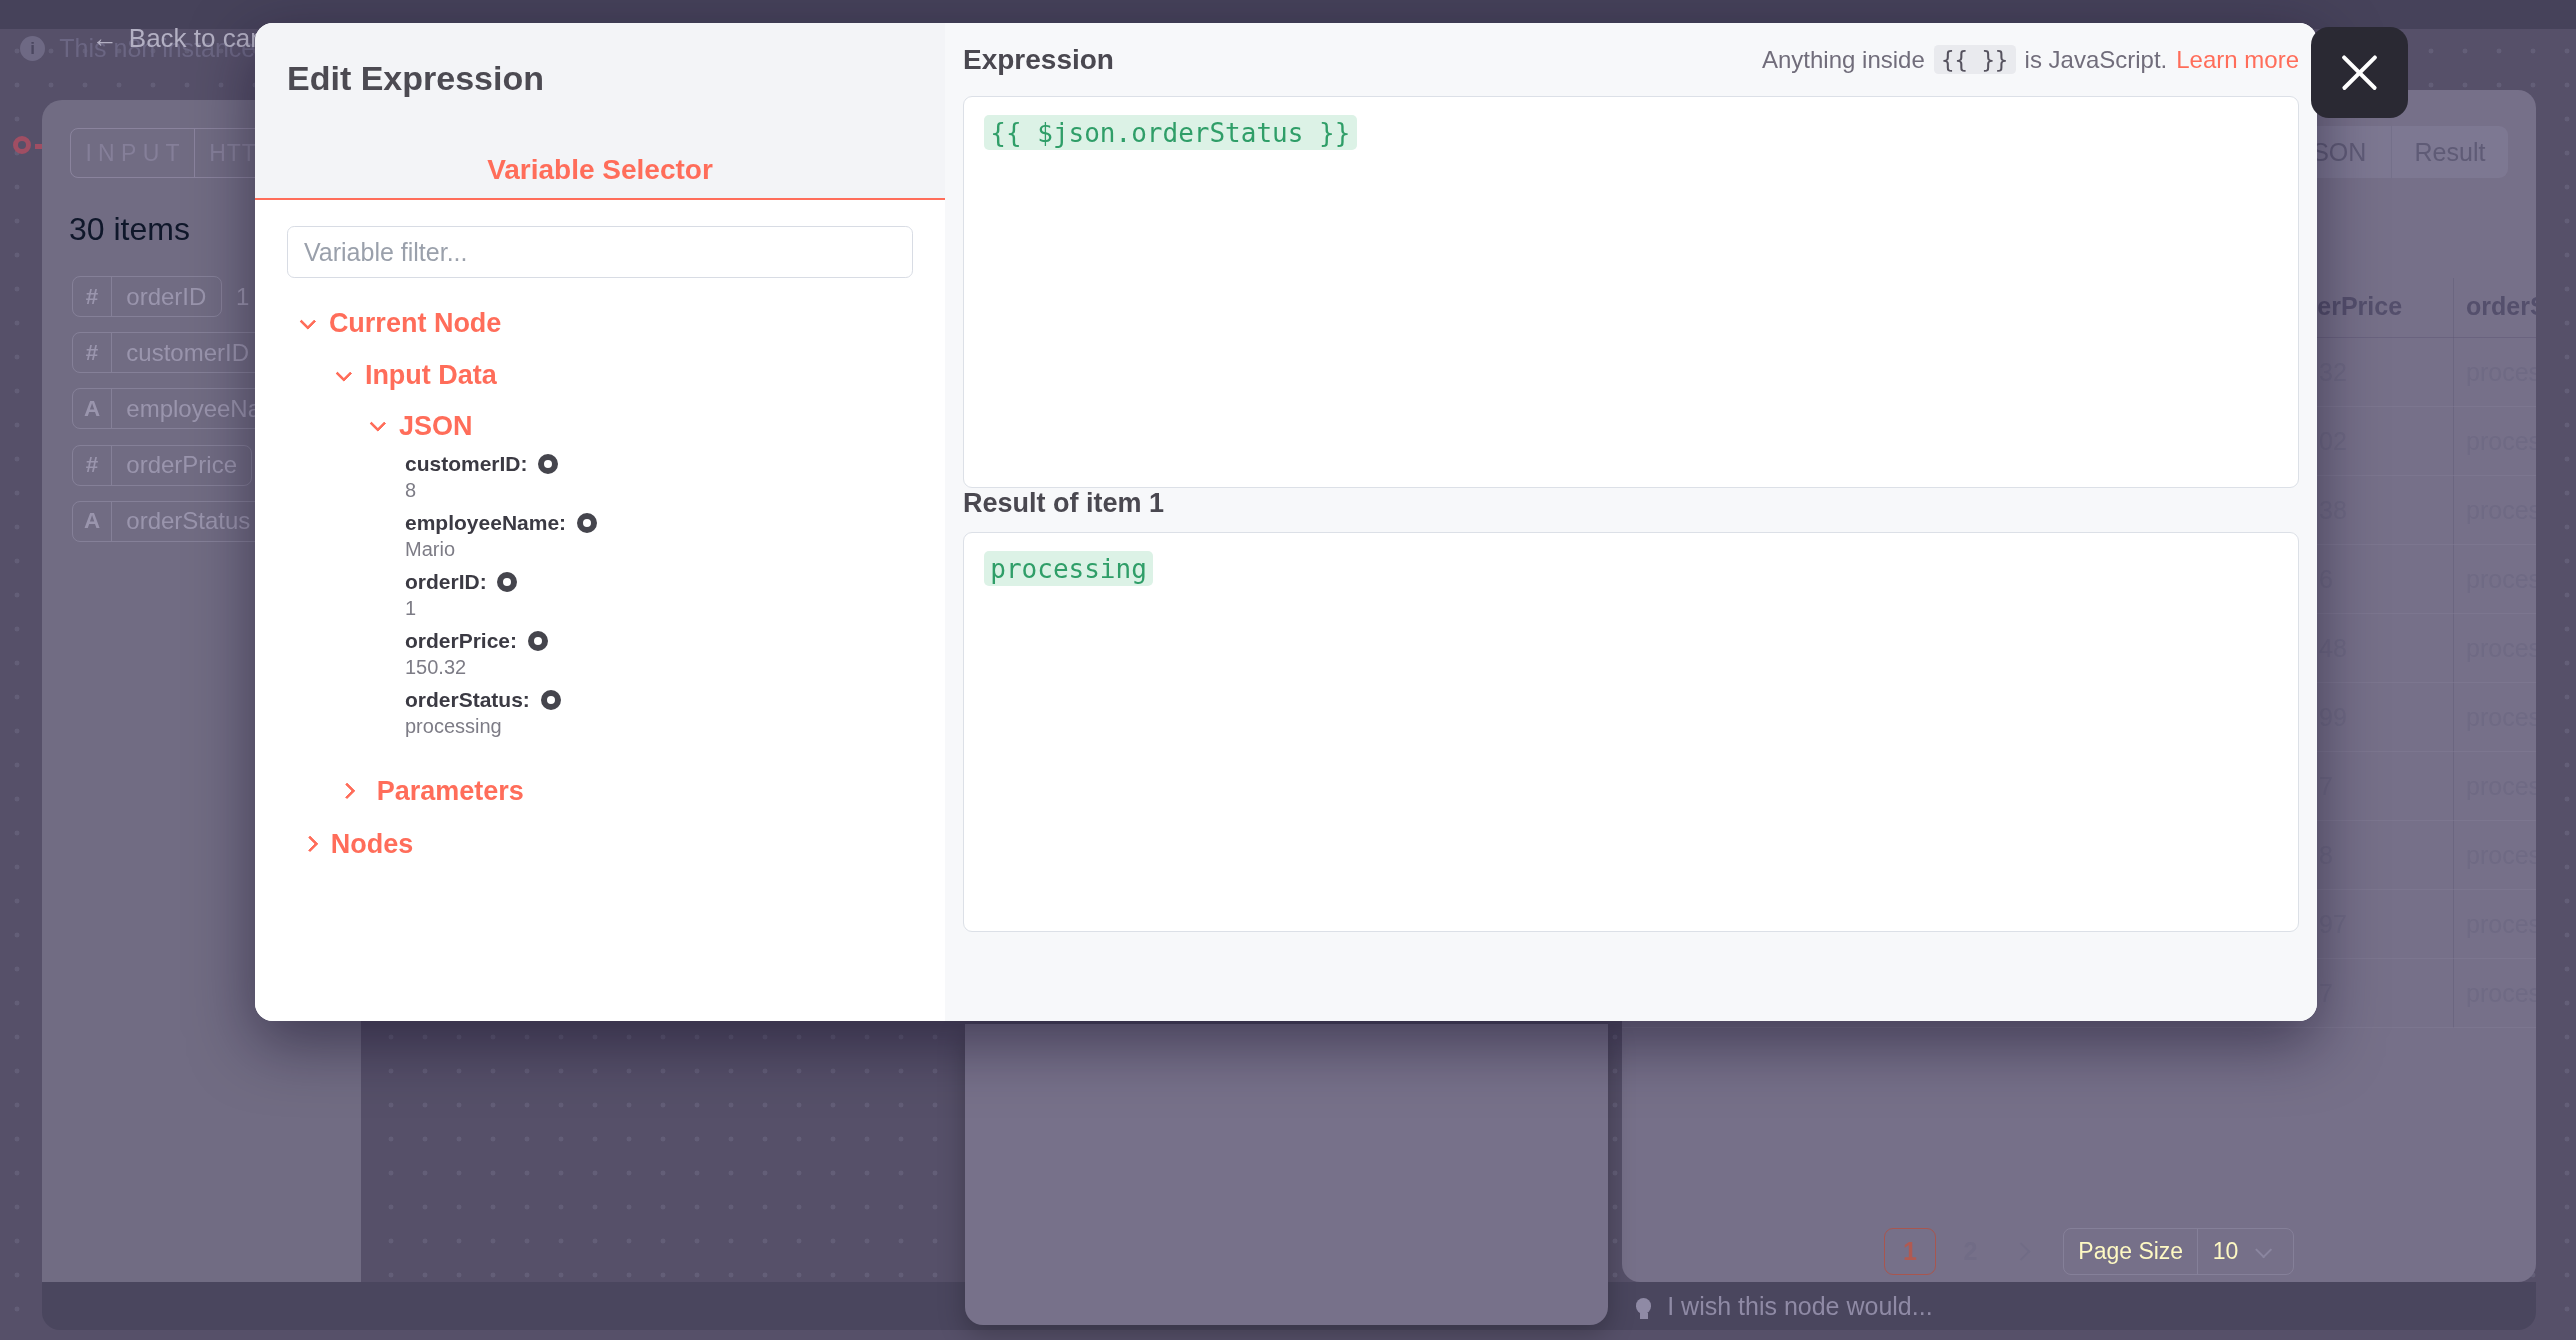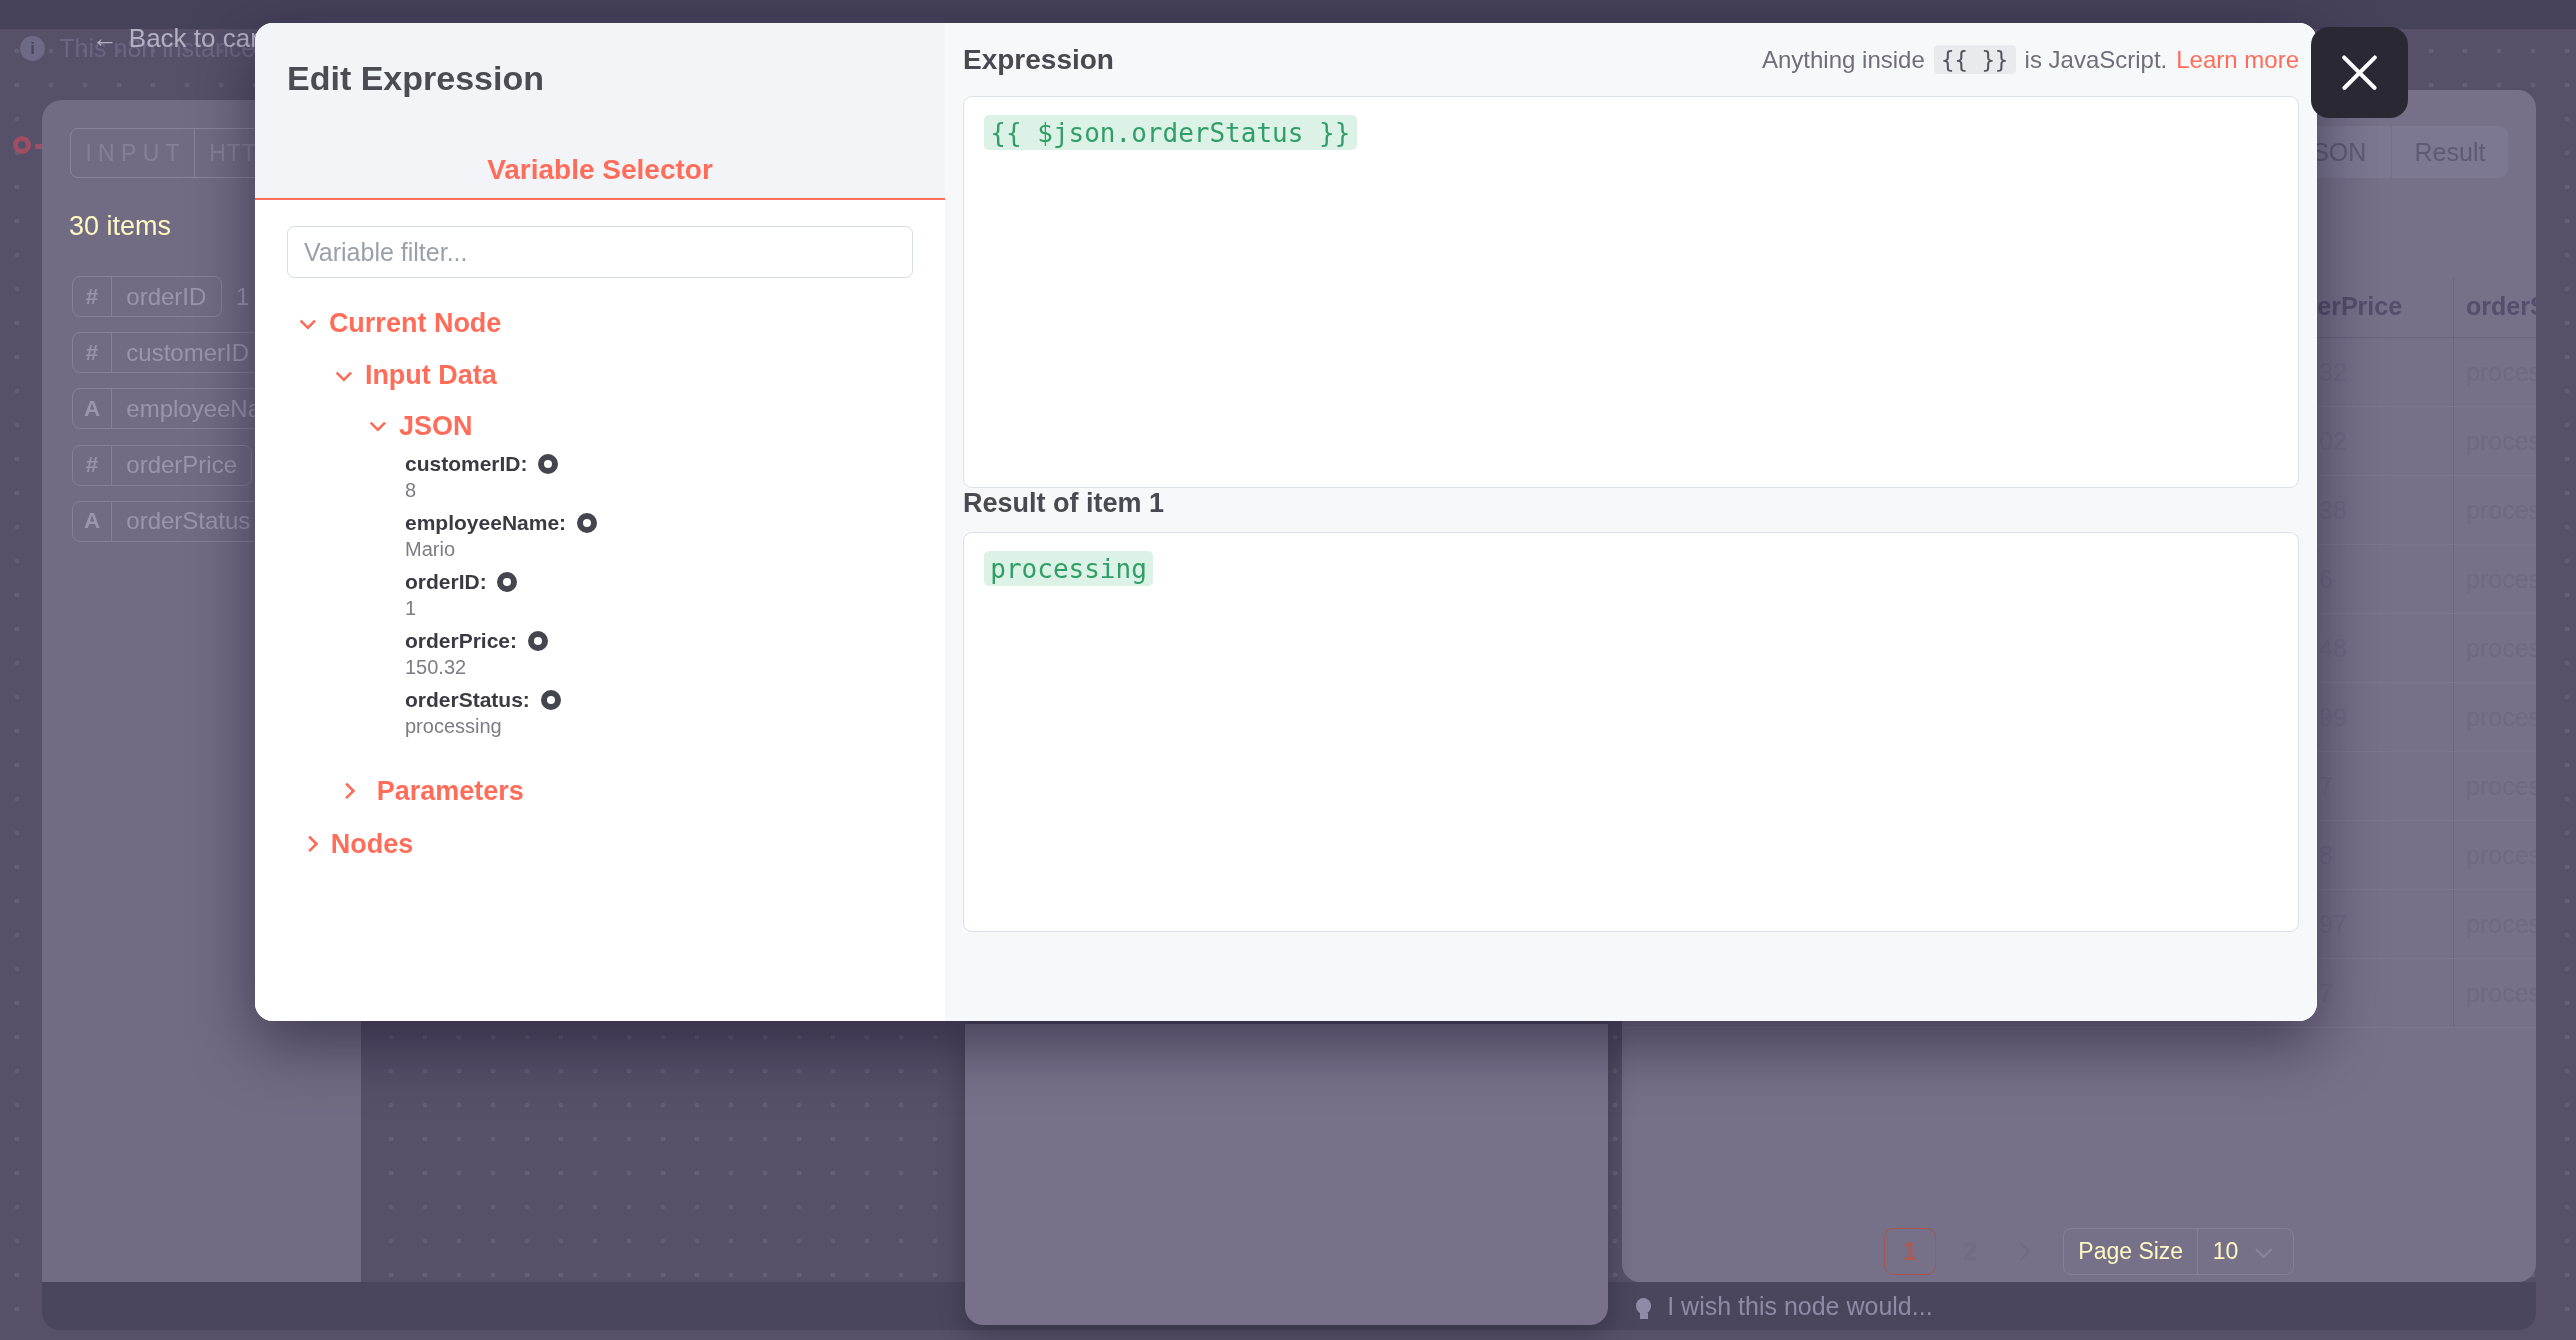--- a/index.html
+++ b/index.html
@@ -29,21 +29,21 @@
   .canvas-connector::after{content:"";position:absolute;left:17px;top:2.7px;width:12.5px;height:5.4px;background:#a04e63;}
 
   
   .input-panel{position:absolute;left:42px;top:100px;width:319px;height:1183px;
     background:#716c83;border-radius:20px 0 0 0;z-index:2;}
   .io-tabs{position:absolute;left:28px;top:28px;display:flex;height:50px;
     border:1.8px solid rgba(158,152,178,.55);border-radius:8px;overflow:hidden;}
   .io-tab{display:flex;align-items:center;color:#857f99;font-size:23px;white-space:nowrap;}
   .io-tab.input{width:123px;justify-content:center;letter-spacing:6.3px;padding-left:6.3px;}
   .io-tab.node{width:167px;border-left:1.8px solid rgba(158,152,178,.55);padding-left:14.3px;letter-spacing:0.9px;overflow:hidden;}
-  .items-count{position:absolute;left:27px;top:111px;font-size:27px;color:#fef9c3;}
+  .items-count{position:absolute;left:27px;top:111px;font-size:32px;color:#0f172a;}
   .pill-list{position:absolute;left:30px;top:176px;display:flex;flex-direction:column;gap:15.2px;}
   .pill-row{display:flex;align-items:center;height:41px;}
   .pill{display:inline-flex;height:41px;border:1.8px solid rgba(158,152,178,.45);border-radius:8px;overflow:hidden;}
   .pill .ptype{width:39px;display:flex;align-items:center;justify-content:center;
     color:#9a95ad;font-size:22.4px;font-weight:bold;border-right:1.8px solid rgba(158,152,178,.45);}
   .pill .pname{display:flex;align-items:center;padding:0 14.3px;color:#9a95ad;font-size:24px;white-space:nowrap;}
   .pill-suffix{margin-left:14.3px;color:#9a95ad;font-size:24px;}
 
   
   .center-panel{position:absolute;left:965px;top:1024px;width:643px;height:301px;

